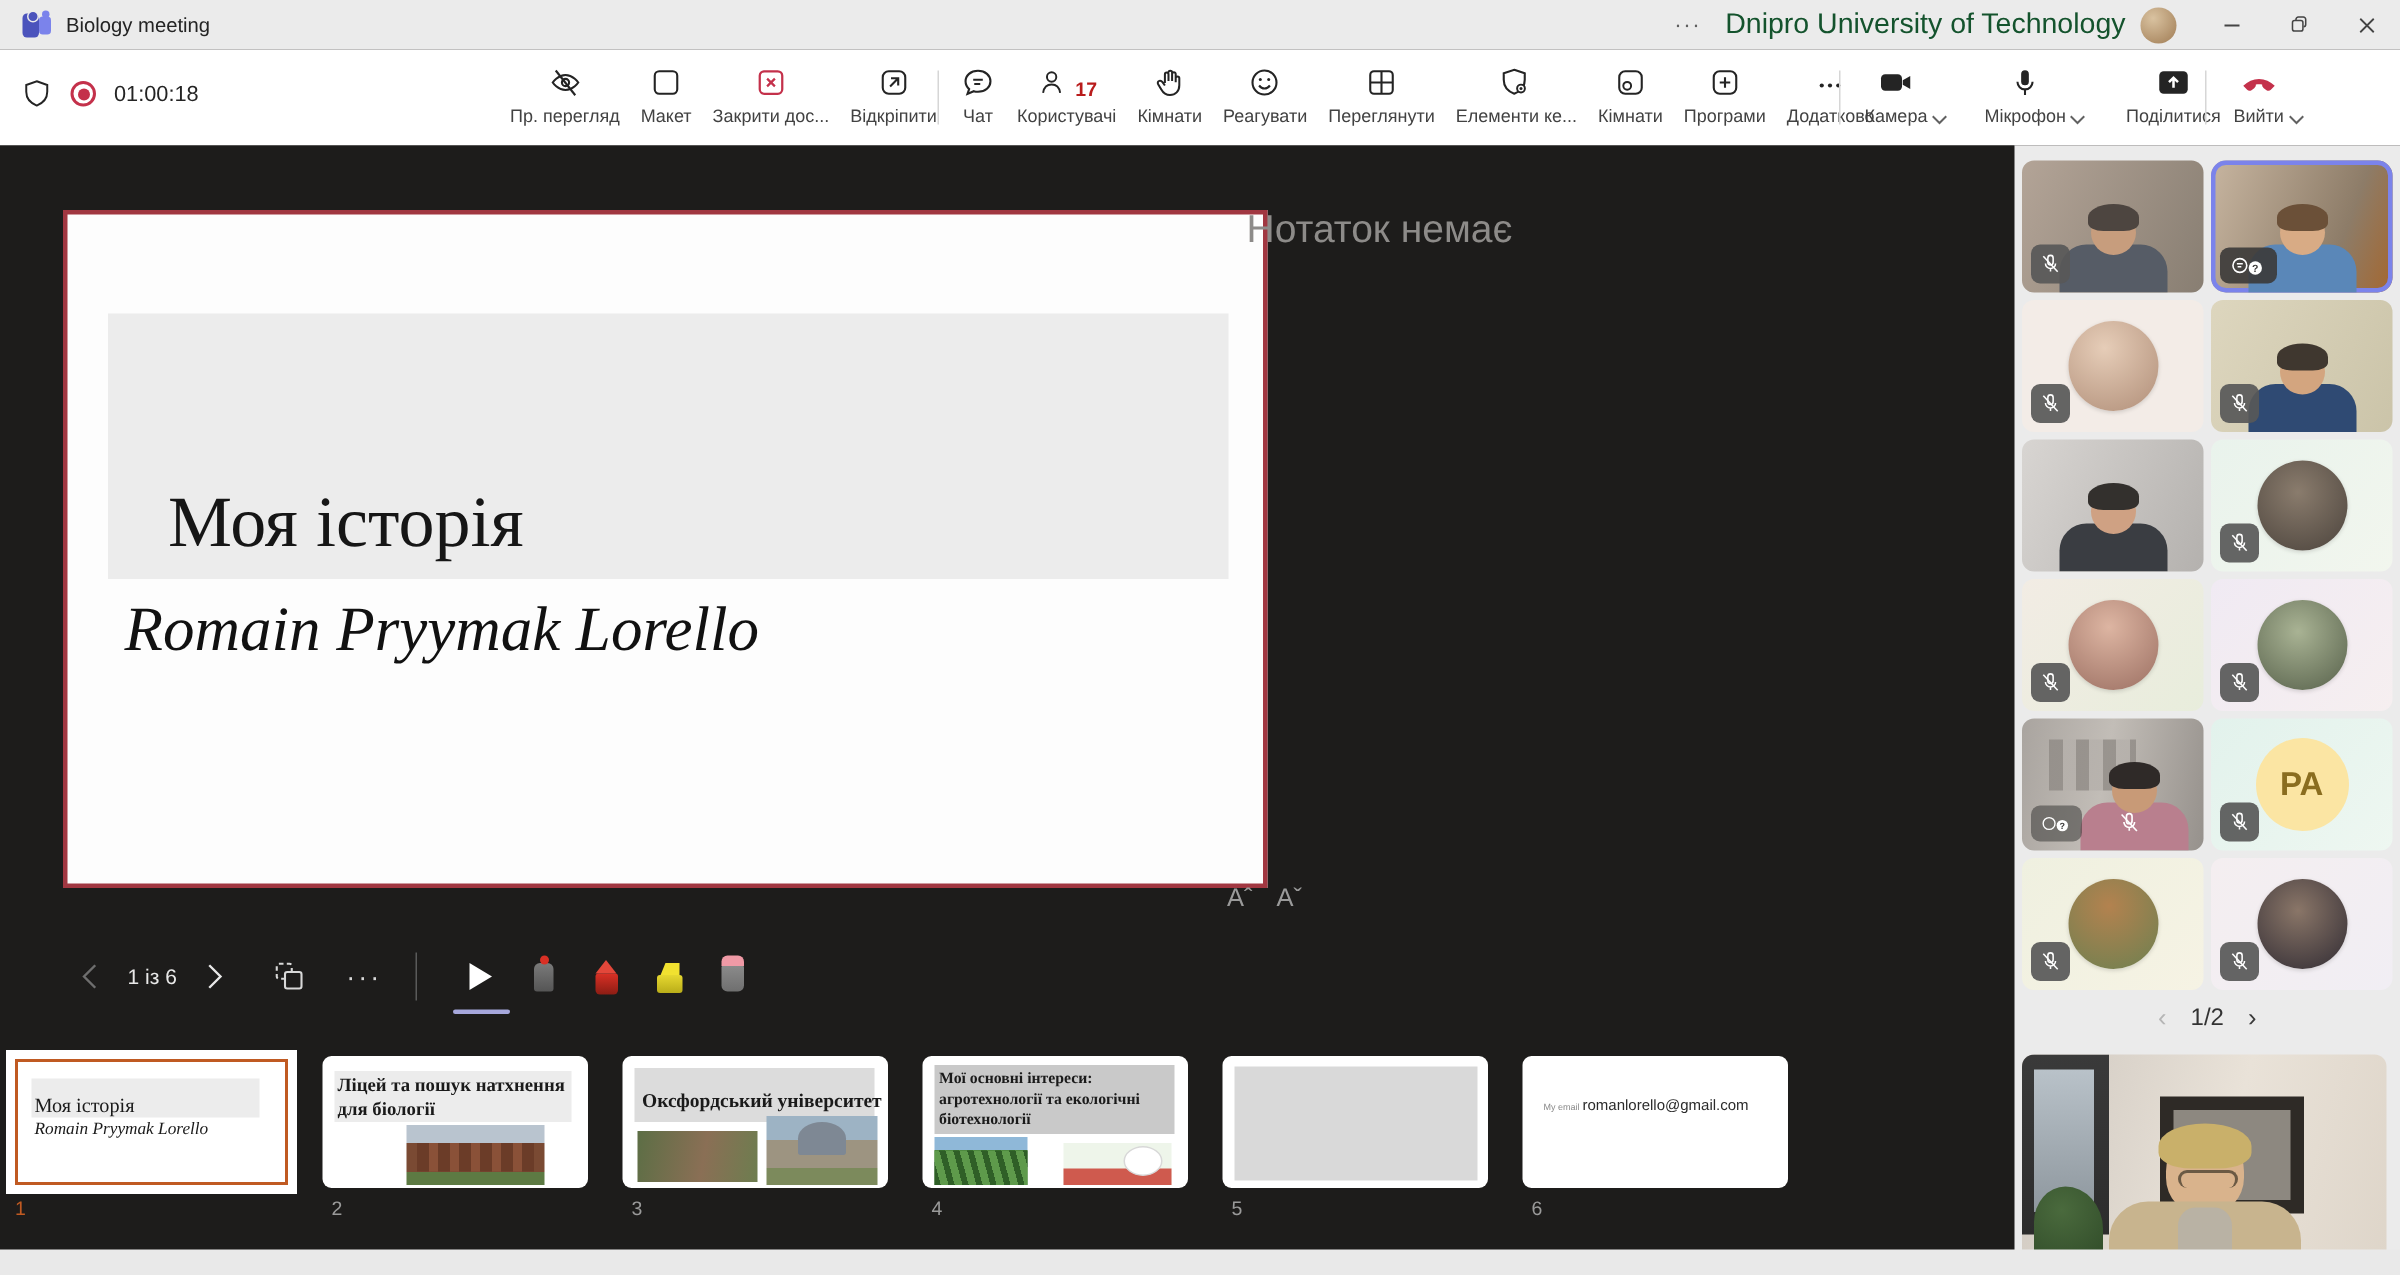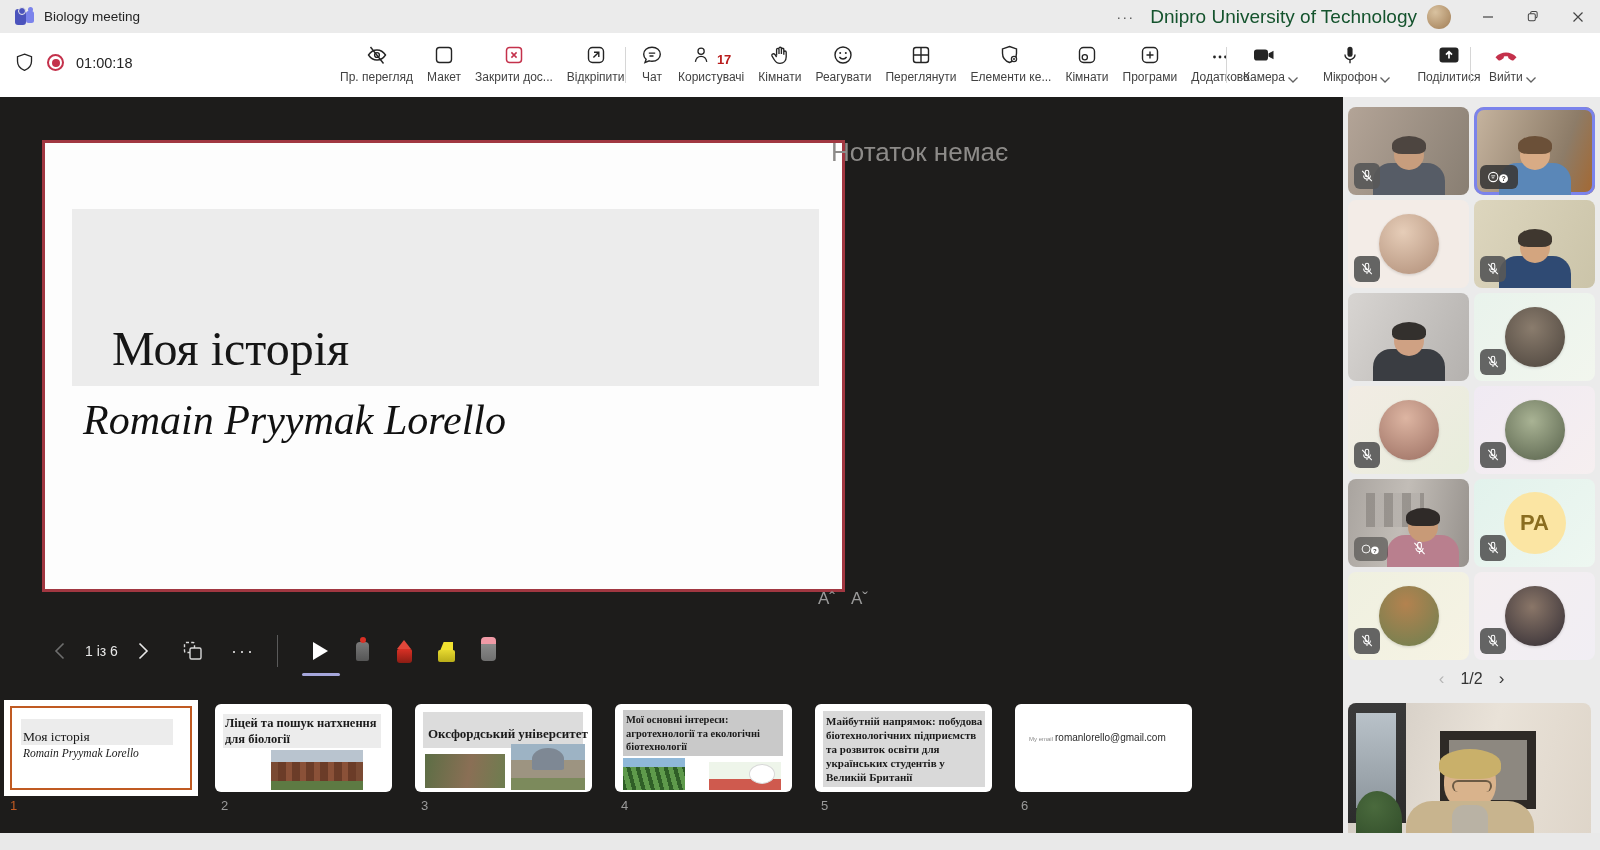--- a/index.html
+++ b/index.html
@@ -465,21 +465,20 @@
       <div class="thumb" style="left:615px;">
         <div class="t4-box"></div>
         <span class="t4-title t-serif">Мої основні інтереси: агротехнології та екологічні біотехнології</span>
         <div class="t4-img1"></div>
         <div class="t4-img2"></div>
       </div>
       <span class="thumb-num" style="left:621px;">4</span>
 
       <div class="thumb" style="left:815px;">
         <div class="t5-box"></div>
-        <span class="t5-title t-serif">Майбутній напрямок: побудова біотехнологічних підприємств та розвиток освіти для українських студентів у Великій Британії</span>
       </div>
       <span class="thumb-num" style="left:821px;">5</span>
 
       <div class="thumb" style="left:1015px;">
         <span class="t6-label">My email</span>
         <span class="t6-email">romanlorello@gmail.com</span>
       </div>
       <span class="thumb-num" style="left:1021px;">6</span>
 
     </div>

